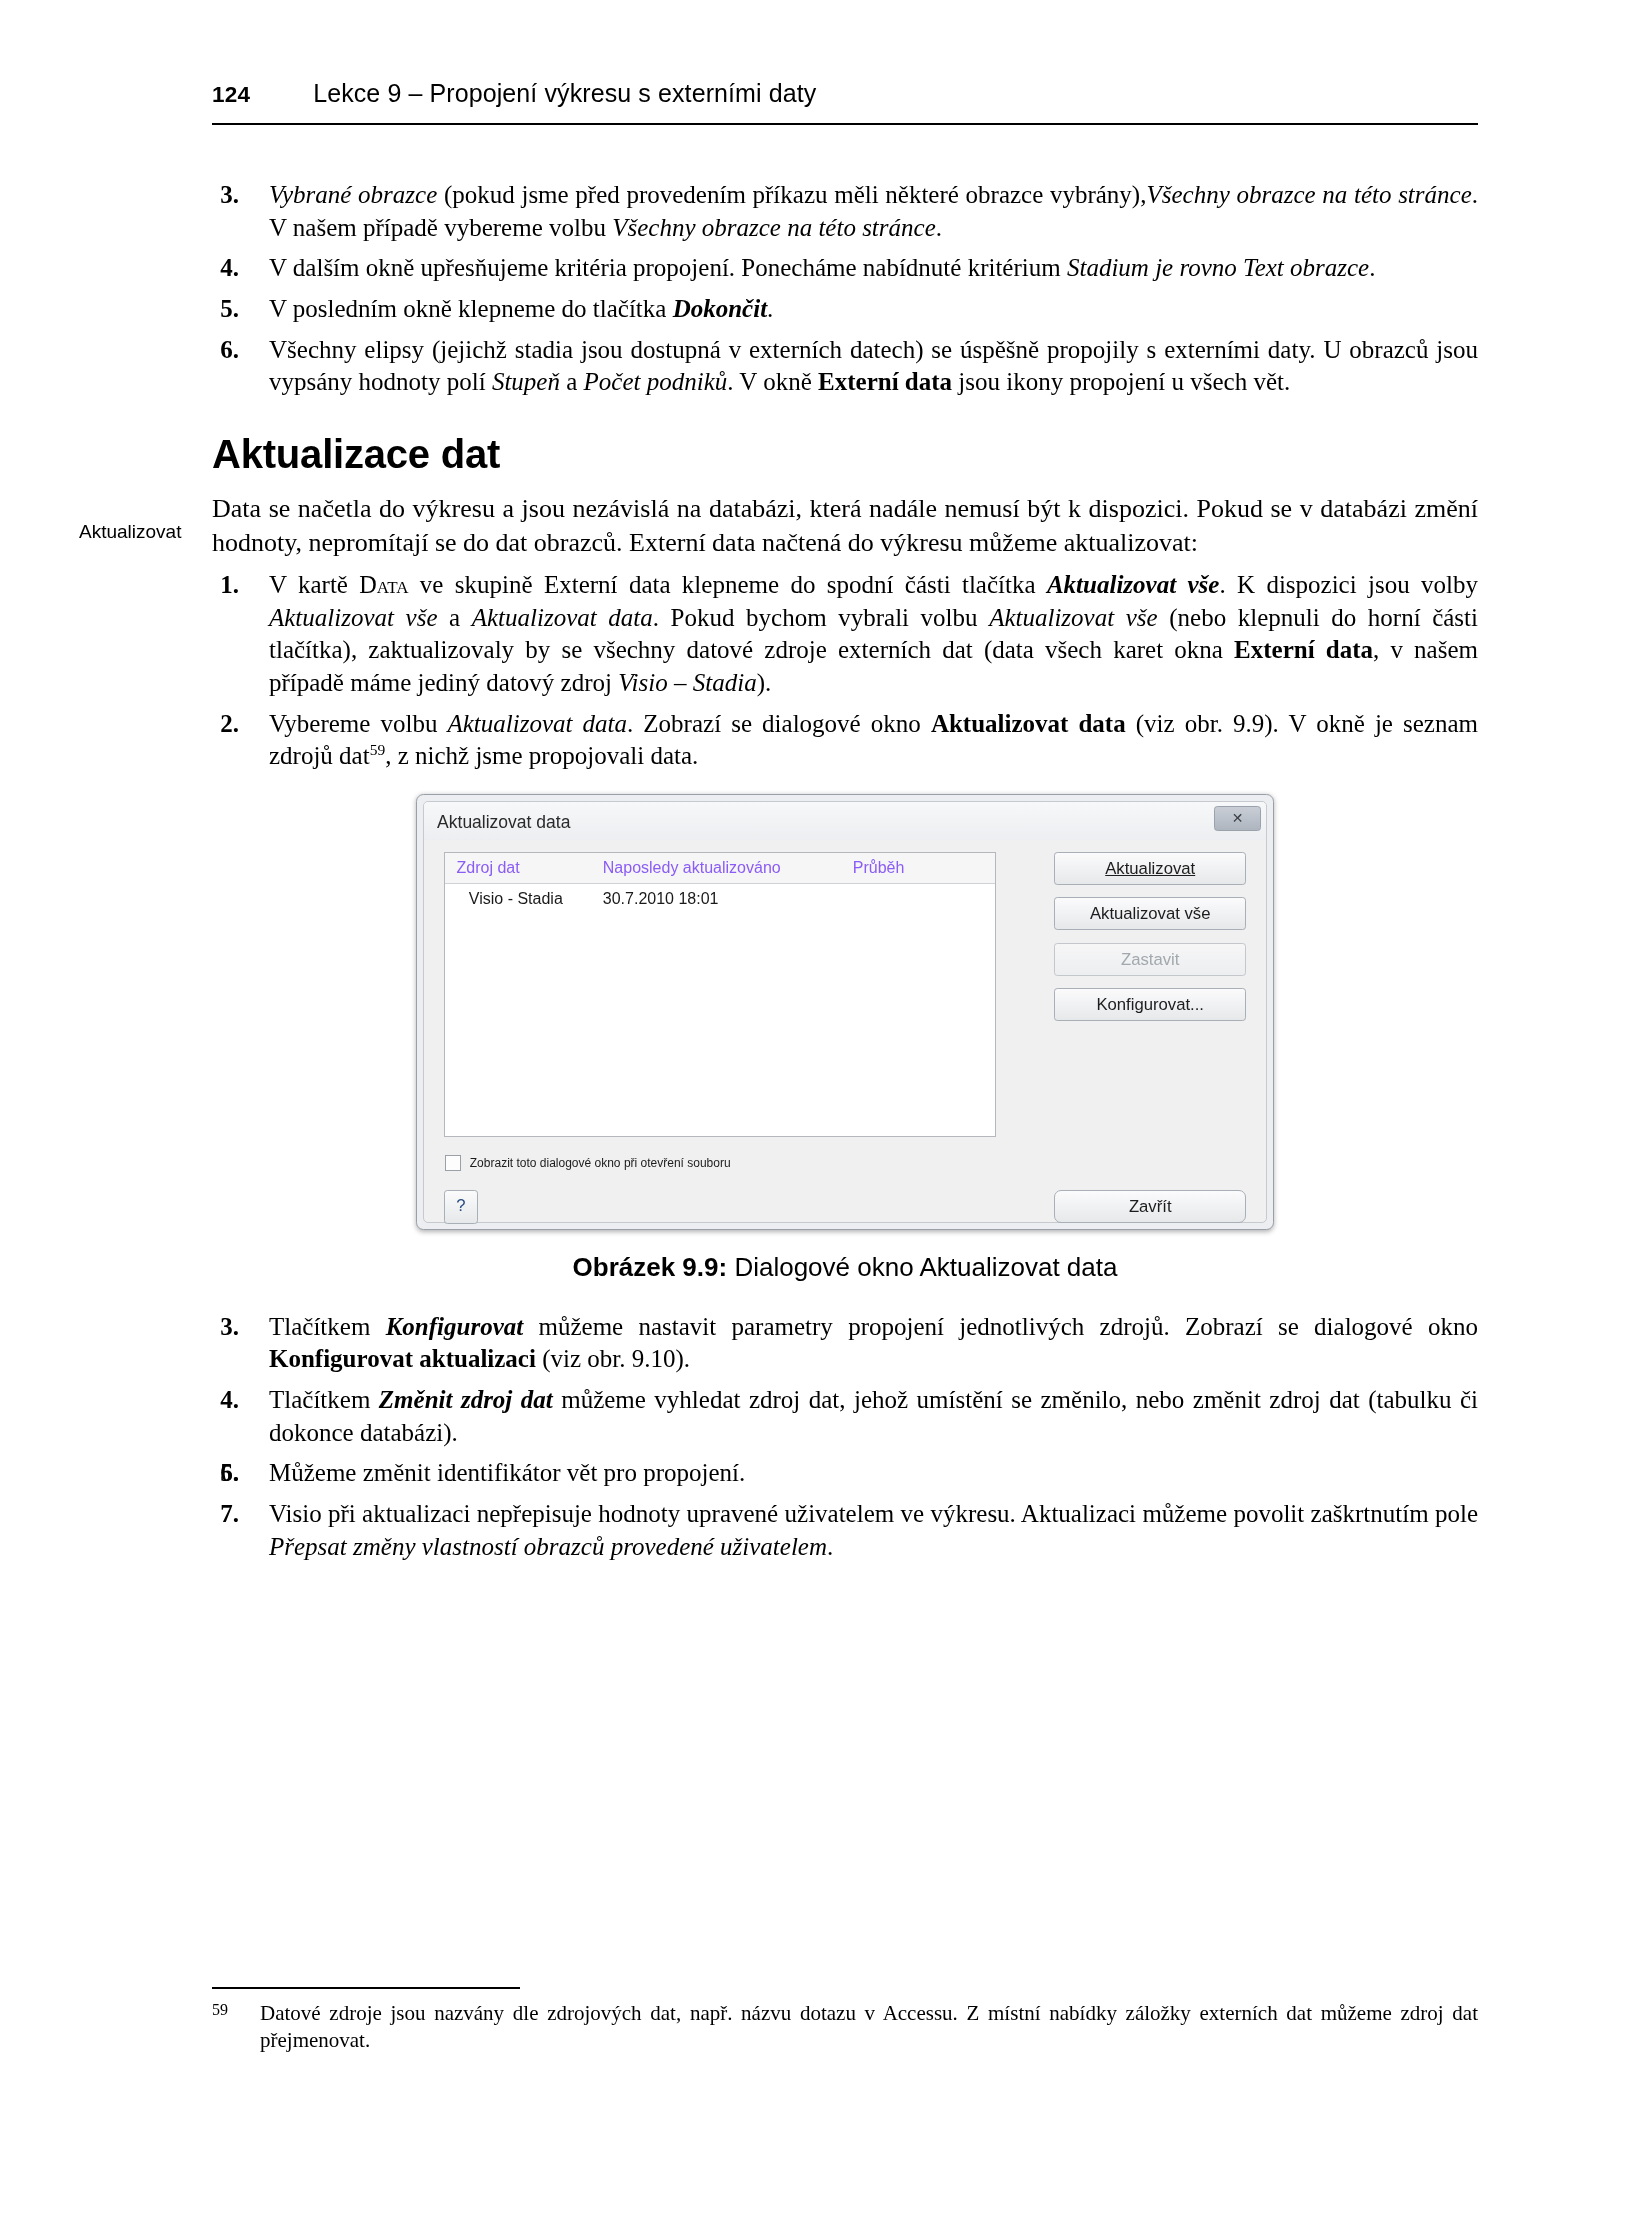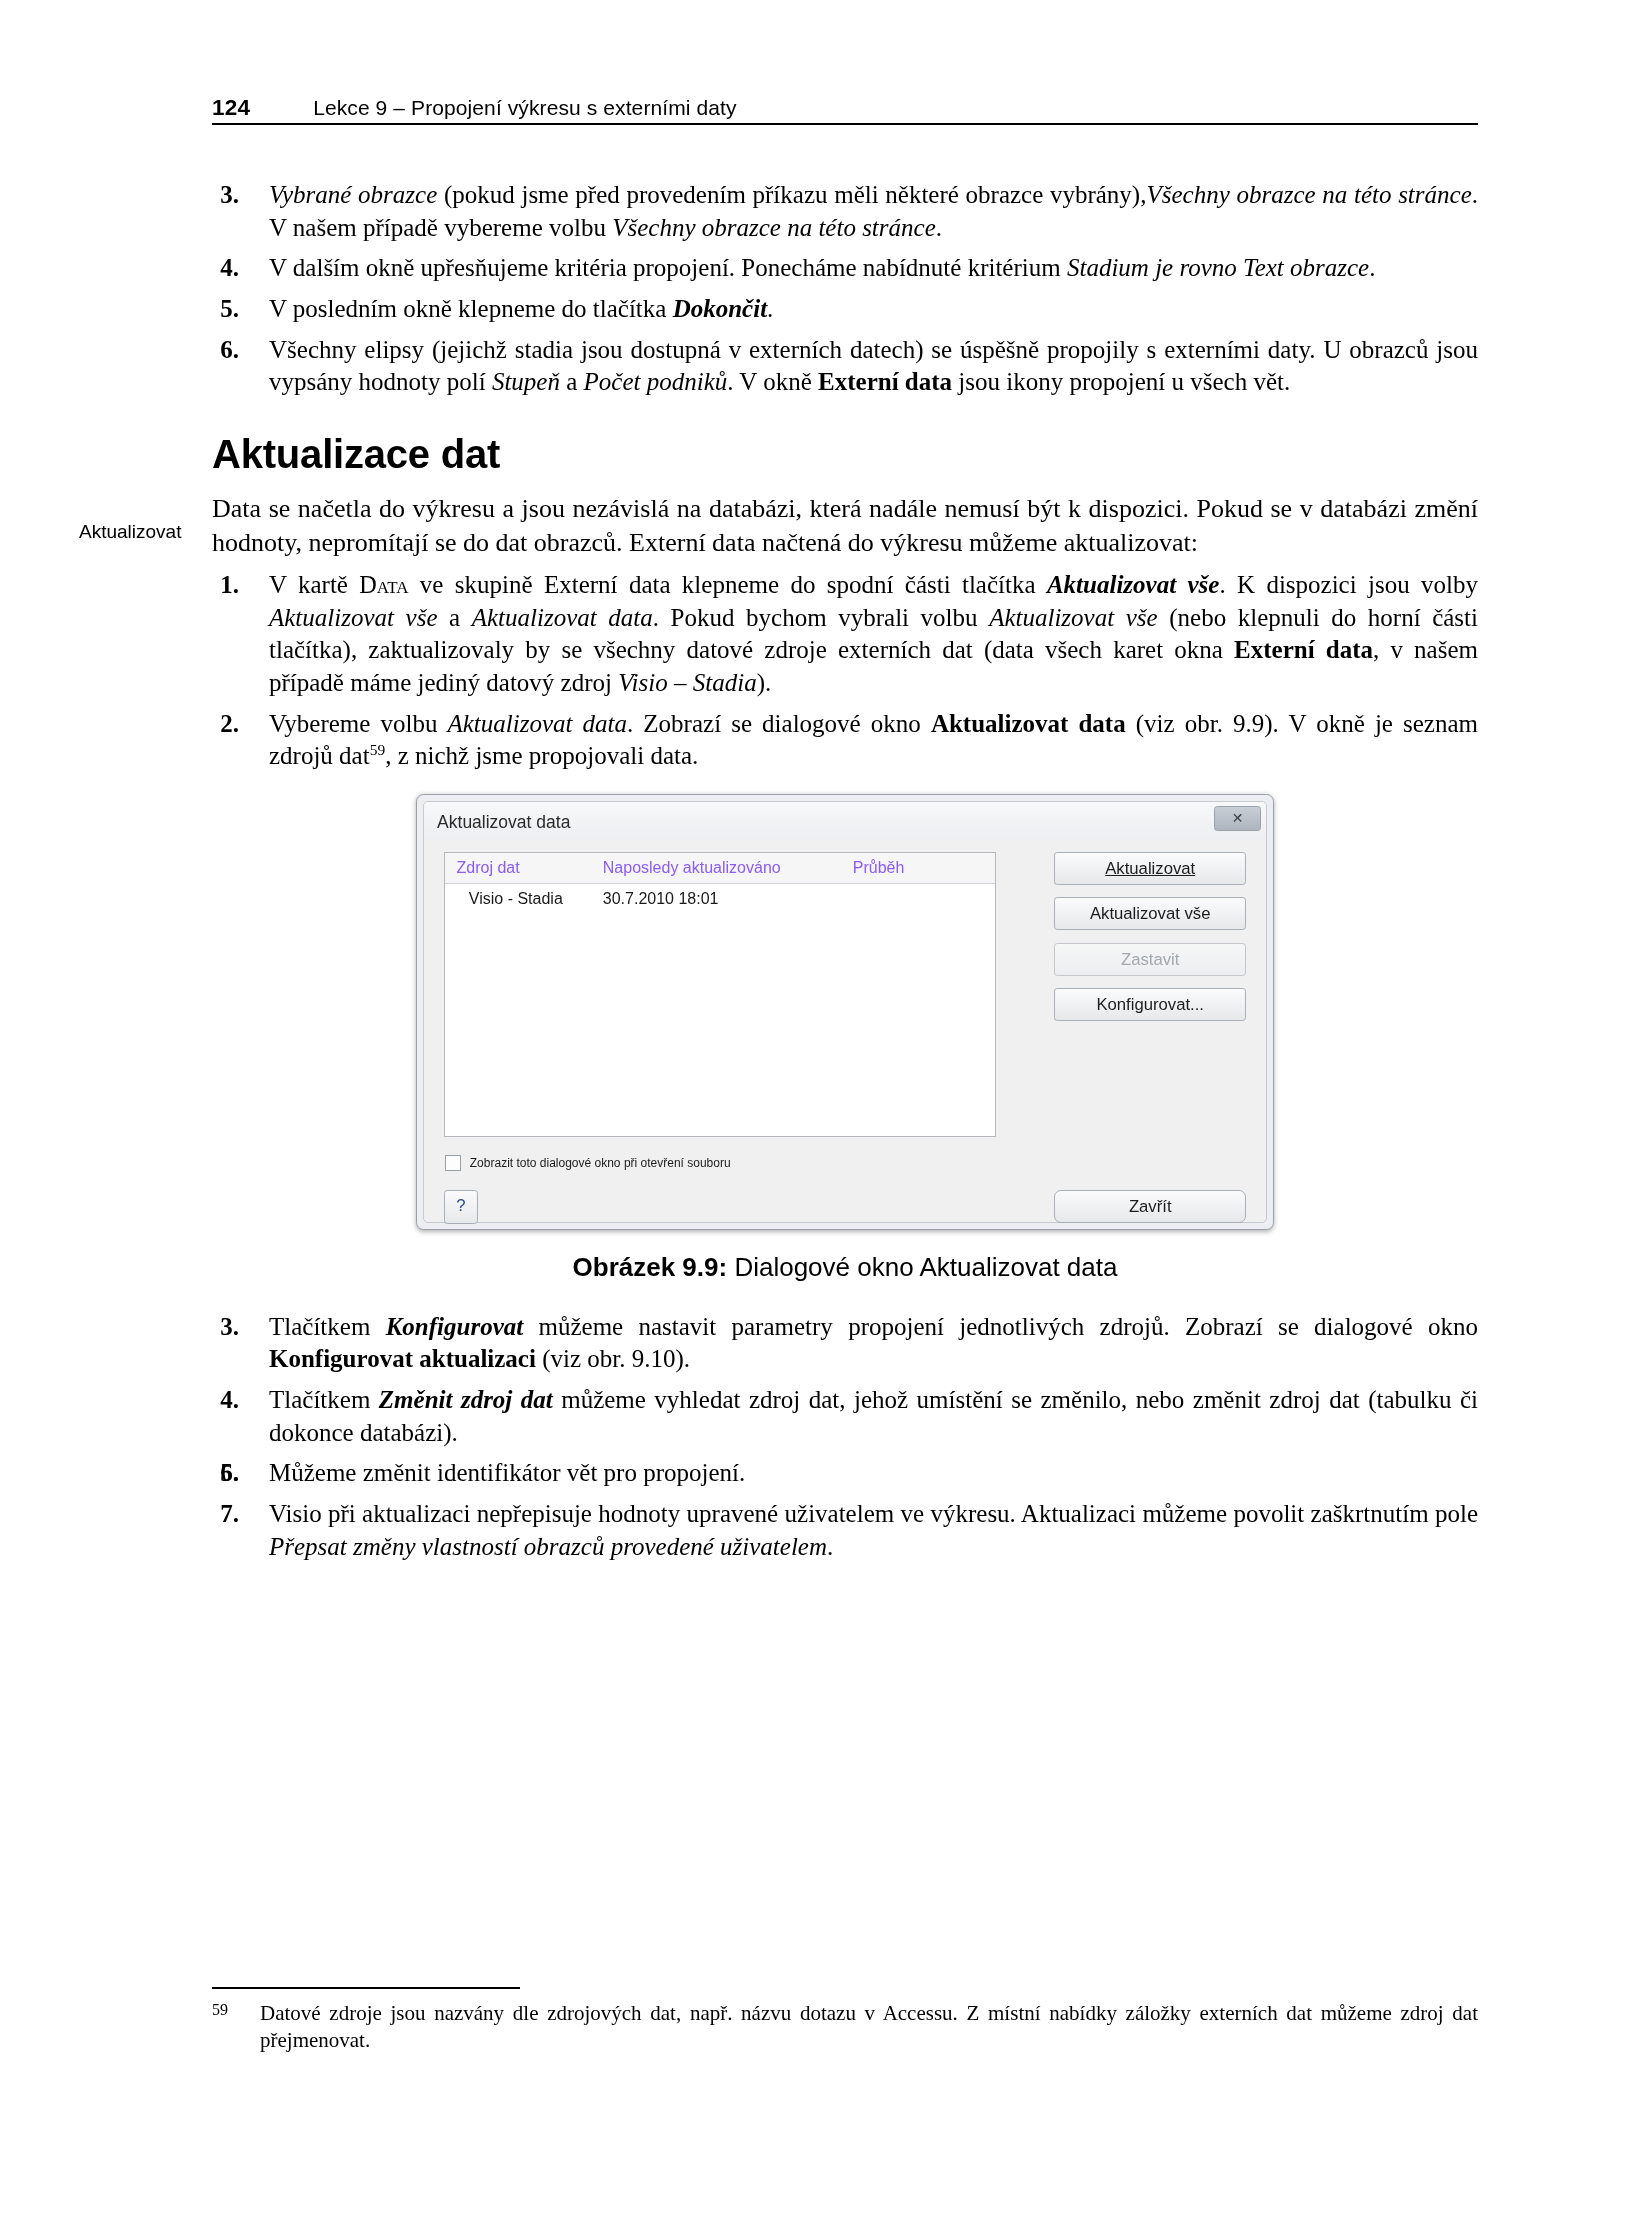--- a/index.html
+++ b/index.html
@@ -19,34 +19,34 @@
     left: 0; top: 0;
     width: 1649px;
     height: 2216px;
     box-sizing: border-box;
   }
 
   
   .header {
     position: absolute;
     left: 212px;
-    top: 95px;
+    top: 79px;
     width: 1266px;
     display: flex;
-    align-items: center;
+    align-items: flex-end;
     font-family: "Liberation Sans", sans-serif;
   }
   .header-page-num {
     font-weight: bold;
     font-size: 22.5px;
     letter-spacing: 0.2px;
   }
   .header-title {
     margin-left: 63px;
-    font-size: 21px;
+    font-size: 25px;
     letter-spacing: 0.1px;
   }
   .header-rule {
     position: absolute;
     left: 212px;
     top: 123px;
     width: 1266px;
     height: 1.7px;
     background: #000000;
   }

